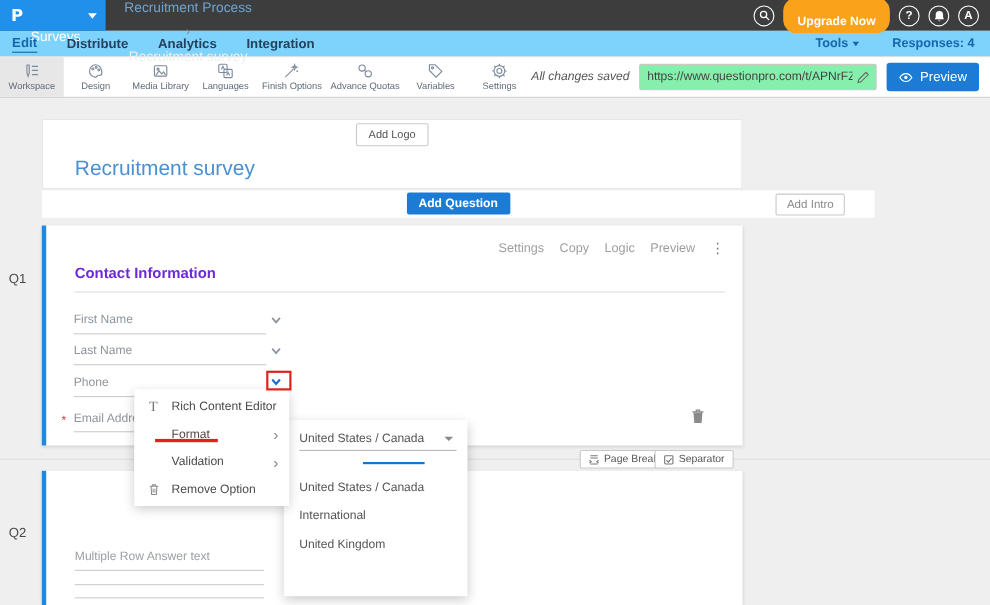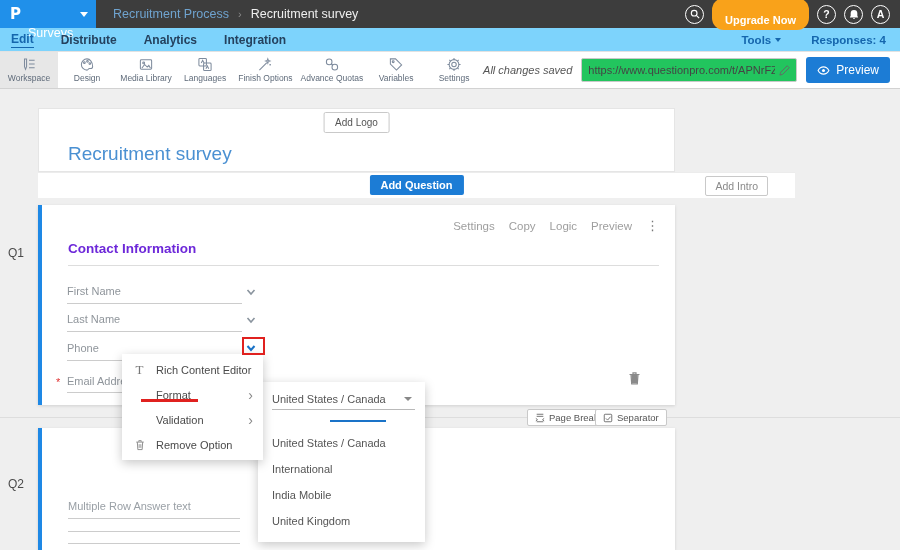--- a/index.html
+++ b/index.html
@@ -5,21 +5,21 @@
   * { margin:0; padding:0; box-sizing:border-box; }
   html,body { width:900px; height:550px; overflow:hidden; }
   body { font-family:"Liberation Sans", sans-serif; background:#efefef; position:relative; }
 
   
   .topbar { display:flex; height:28px; background:#3d3d3d; align-items:stretch; }
   .logo-area { width:96px; background:#2090ea; color:#fff; display:flex; align-items:center; gap:7px; padding-left:10px; cursor:pointer; }
   .logo-p { font-weight:bold; font-size:15px; font-family:"DejaVu Sans",sans-serif; }
   .logo-area .prod { font-size:12.5px;margin-top:38px; }
   .caret-down { width:0; height:0; border-left:4px solid transparent; border-right:4px solid transparent; border-top:5px solid #fff; margin-top:1px; }
-  .crumb { display:flex; align-items:center; gap:9px; padding-left:17px; font-size:12.5px; }
+  .crumb { display:flex; align-items:center; gap:9px; padding-left:17px; font-size:12.5px;flex-direction:column; }
   .crumb .parent { color:#6fa3cf; cursor:pointer; }
   .crumb .sep { color:#8a8a8a; font-size:11px; }
   .crumb .current { color:#efefef; }
   .top-right { margin-left:auto; display:flex; align-items:center; gap:8px; padding-right:10px; }
   .circle-btn { width:19px; height:19px; border:1.5px solid #fff; border-radius:50%; color:#fff; display:flex; align-items:center; justify-content:center; font-size:10.5px; font-weight:bold; cursor:pointer; flex:none; }
   .upgrade { background:#f9a21a; color:#fff; border:none; border-radius:12px; height:20px; padding:16px 13px; font-size:11px; font-weight:bold; cursor:pointer; font-family:inherit; }
 
   
   .nav { height:24px; background:#7dd3fc; display:flex; align-items:center; padding-left:11px; gap:27px; font-size:12px; border-bottom:1px solid #e2e2e2; }
   .nav a { color:#24415e; text-decoration:none; font-weight:bold; cursor:pointer; }
@@ -29,21 +29,21 @@
   .caret-blue { width:0; height:0; border-left:3.5px solid transparent; border-right:3.5px solid transparent; border-top:4px solid #1566ad; }
 
   
   .toolbar { height:37px; background:#fff; border-bottom:1px solid #d2d2d2; display:flex; align-items:stretch; }
   .tool-tab { min-width:58px; padding:0 7px; display:flex; flex-direction:column; align-items:center; justify-content:center; gap:1px; cursor:pointer; }
   .tool-tab.active { background:#e7e7e7; }
   .tool-tab svg { stroke:#7e8b9d; fill:none; stroke-width:1.1; }
   .tool-tab .lbl { font-size:8.5px; color:#5f6b7a; white-space:nowrap; }
   .tb-right { margin-left:auto; display:flex; align-items:center; gap:9px; padding-right:10px; }
   .saved { font-style:italic; font-size:11px; color:#555; white-space:nowrap; }
-  .url-box { display:flex; align-items:center; width:216px; height:24px; background:#22c55e; border:1px solid #c9c9c9; border-radius:2px; padding:0 6px; gap:4px; }
+  .url-box { display:flex; align-items:center; width:216px; height:24px; background:#86efac; border:1px solid #c9c9c9; border-radius:2px; padding:0 6px; gap:4px; }
   .url-text { font-size:11px; color:#444; white-space:nowrap; overflow:hidden; flex:1; }
   .preview-btn { background:#1c7cd5; border:none; color:#fff; height:26px; border-radius:3px; padding:0 11px; font-size:12px; display:flex; align-items:center; gap:6px; cursor:pointer; font-family:inherit; }
 
   
   .card { position:absolute; background:#fff; }
   .header-card { left:38px; top:108px; width:637px; height:64px; border:1px solid #e5e5e5; }
   .add-logo { position:absolute; left:50%; transform:translateX(-50%); top:3px; background:#fff; border:1px solid #c9c9c9; border-radius:2px; font-size:10px; color:#555; padding:4px 11px; cursor:pointer; font-family:inherit; }
   .survey-title { position:absolute; left:29px; top:34px; font-size:19px; color:#4a90d2; }
   .addq-strip { left:38px; top:172px; width:757px; height:26px; border-top:1px solid #ececec; }
   .add-question { position:absolute; left:50%; transform:translateX(-50%); top:2px; background:#1c7cd5; border:none; color:#fff; font-size:11px; font-weight:bold; padding:4px 11px; border-radius:2px; cursor:pointer; font-family:inherit; }
@@ -328,19 +328,18 @@
 </div>
 
 <div class="submenu">
   <span class="sub-select">United States / Canada</span>
   <span class="sub-caret"></span>
   <div class="sub-underline"></div>
   <div class="sub-blue"></div>
   <div class="sub-opts">
     <div class="sub-opt">United States / Canada</div>
     <div class="sub-opt">International</div>
-    <div class="sub-opt">India Mobile</div>
     <div class="sub-opt">United Kingdom</div>
   </div>
 </div>
 
 <div class="anno-box"></div>
 <div class="anno-line"></div>
 
 </body></html>

